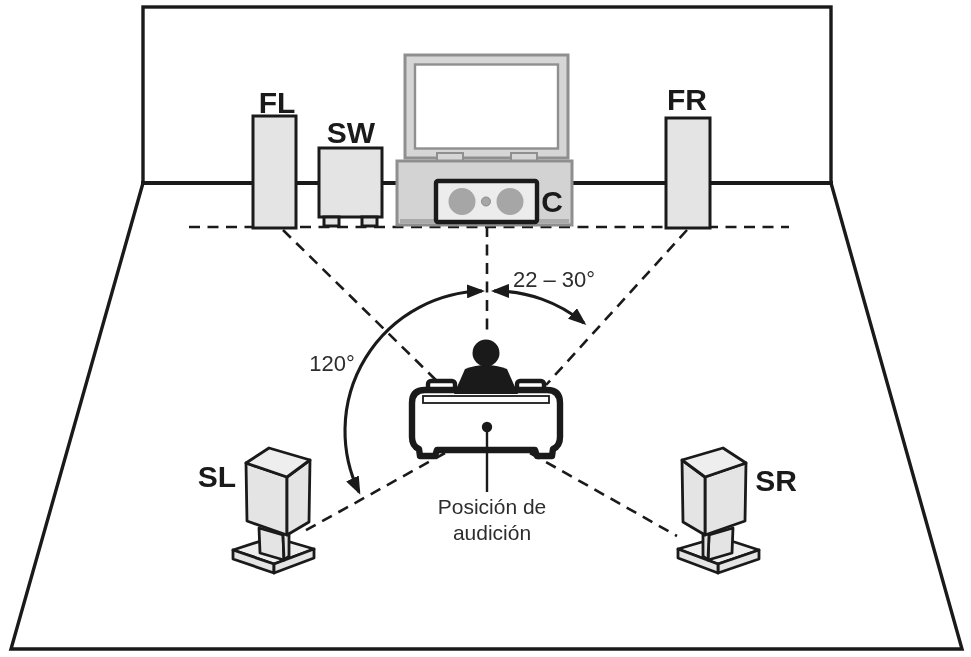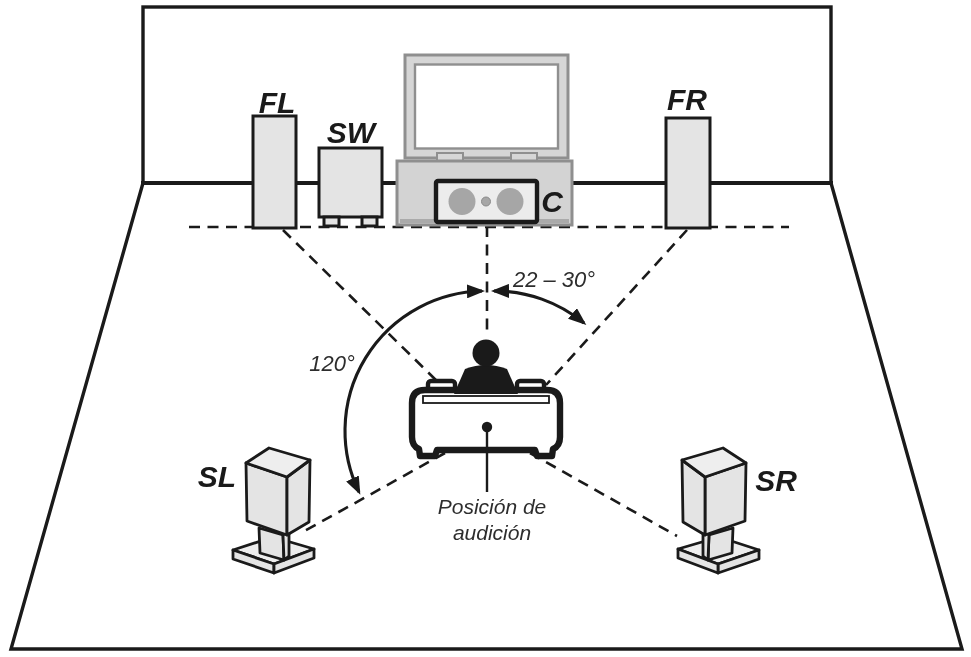--- a/index.html
+++ b/index.html
@@ -1,16 +1,16 @@
 <!DOCTYPE html>
 <html style="--line: #1a1a1a; --speaker-fill: #e4e4e4; --speaker-top-fill: #eeeeee; --tv-gray: #8f8f8f; --tv-fill: #d6d6d6; --stand-fill: #d3d3d3; --center-speaker-fill: #ececec; --woofer: #a6a6a6; --text: #2d2d2d; --background: #ffffff;"><head>
 <meta charset="utf-8">
 <style>
   html,body { margin:0; padding:0; background: var(--background,#fff); }
-  .canvas { width:971px; height:657px; position:relative;font-style:italic; }
+  .canvas { width:971px; height:657px; position:relative; }
   svg { display:block; }
   text { font-family:"Liberation Sans","DejaVu Sans",sans-serif; fill:var(--line,#1a1a1a); }
   .outline     { fill:none; stroke:var(--line,#1a1a1a); stroke-width:3.4; }
   .wall-bottom { fill:none; stroke:var(--line,#1a1a1a); stroke-width:4.2; }
   .dashed      { fill:none; stroke:var(--line,#1a1a1a); stroke-width:2.6; stroke-dasharray:11 7.5; }
   .arc         { fill:none; stroke:var(--line,#1a1a1a); stroke-width:3.1; }
   .arrowhead   { fill:var(--line,#1a1a1a); stroke:none; }
   .spk         { fill:var(--speaker-fill,#e4e4e4); stroke:var(--line,#1a1a1a); stroke-width:3; }
   .spk3d       { fill:var(--speaker-fill,#e4e4e4); stroke:var(--line,#1a1a1a); stroke-width:2.8; stroke-linejoin:round; }
   .spk3d-top   { fill:var(--speaker-top-fill,#eee); }

